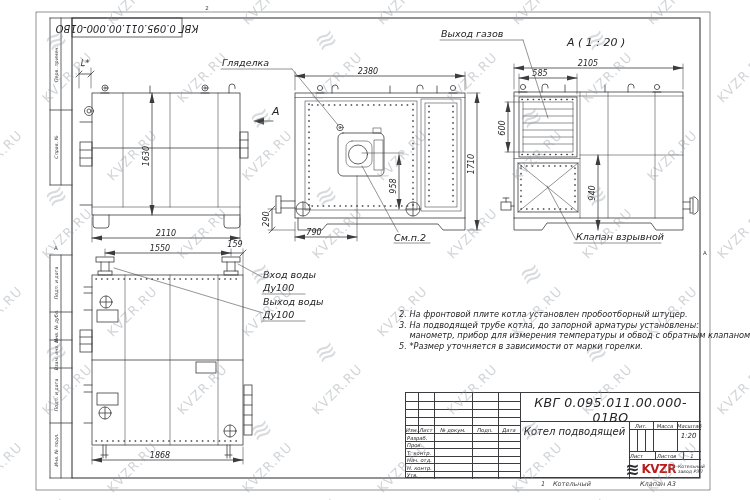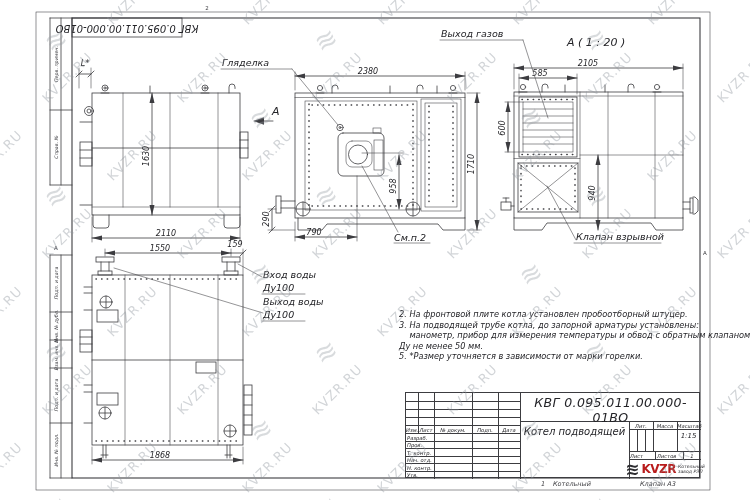--- a/index.html
+++ b/index.html
@@ -358,21 +358,20 @@
   <text class="tl" x="263" y="278">Вход воды</text>
   <text class="tl" x="263" y="291">Ду100</text>
   <text class="tl" x="263" y="305">Выход воды</text>
   <text class="tl" x="263" y="318">Ду100</text>
 </svg>
 
 <div id="notes" class="ov">
   <div>2. На фронтовой плите котла установлен пробоотборный штуцер.</div>
   <div>3. На подводящей трубе котла, до запорной арматуры установлены:</div>
   <div>    манометр, прибор для измерения температуры и обвод с обратным клапаном</div>
-  <div>Ду не менее 50 мм.</div>
   <div>5. *Размер уточняется в зависимости от марки горелки.</div>
 </div>
 
 <div id="tb" class="ov">
 
   <div class="ln vl" style="left:12px;top:0;height:40px;"></div>
   <div class="ln vl" style="left:28px;top:0;height:86px;"></div>
   <div class="ln vl" style="left:66px;top:0;height:86px;"></div>
   <div class="ln vl" style="left:92px;top:0;height:86px;"></div>
   <div class="ln vl" style="left:114px;top:0;height:86px;"></div>
@@ -409,21 +408,21 @@
   <div class="tbtxt" style="left:1px;top:64px;">Нач. отд.</div>
   <div class="tbtxt" style="left:1px;top:71.5px;">Н. контр.</div>
   <div class="tbtxt" style="left:1px;top:79px;">Утв.</div>
   <div class="tb-doc">КВГ 0.095.011.00.000-01ВО</div>
   <div class="tb-name">
     <div>Котел подводящей</div>
   </div>
   <div class="tbtxt" style="left:223px;top:29.5px;width:24px;text-align:center;">Лит.</div>
   <div class="tbtxt" style="left:247px;top:29.5px;width:24px;text-align:center;">Масса</div>
   <div class="tbtxt" style="left:271px;top:29.5px;width:24px;text-align:center;">Масштаб</div>
-  <div class="tb-scale">1:15</div>
+  <div class="tb-scale">1:20</div>
   <div class="tbtxt" style="left:224px;top:59.5px;">Лист</div>
   <div class="tbtxt" style="left:251px;top:59.5px;">Листов</div>
   <div class="tbtxt" style="left:277px;top:59.5px;width:18px;text-align:center;">1</div>
   <div id="tb-logo">
     <span class="logo-glyph">≋</span>
     <span class="logo-word">KVZR</span>
     <span class="logo-co">Котельный завод РЭП</span>
   </div>
 </div>
 

